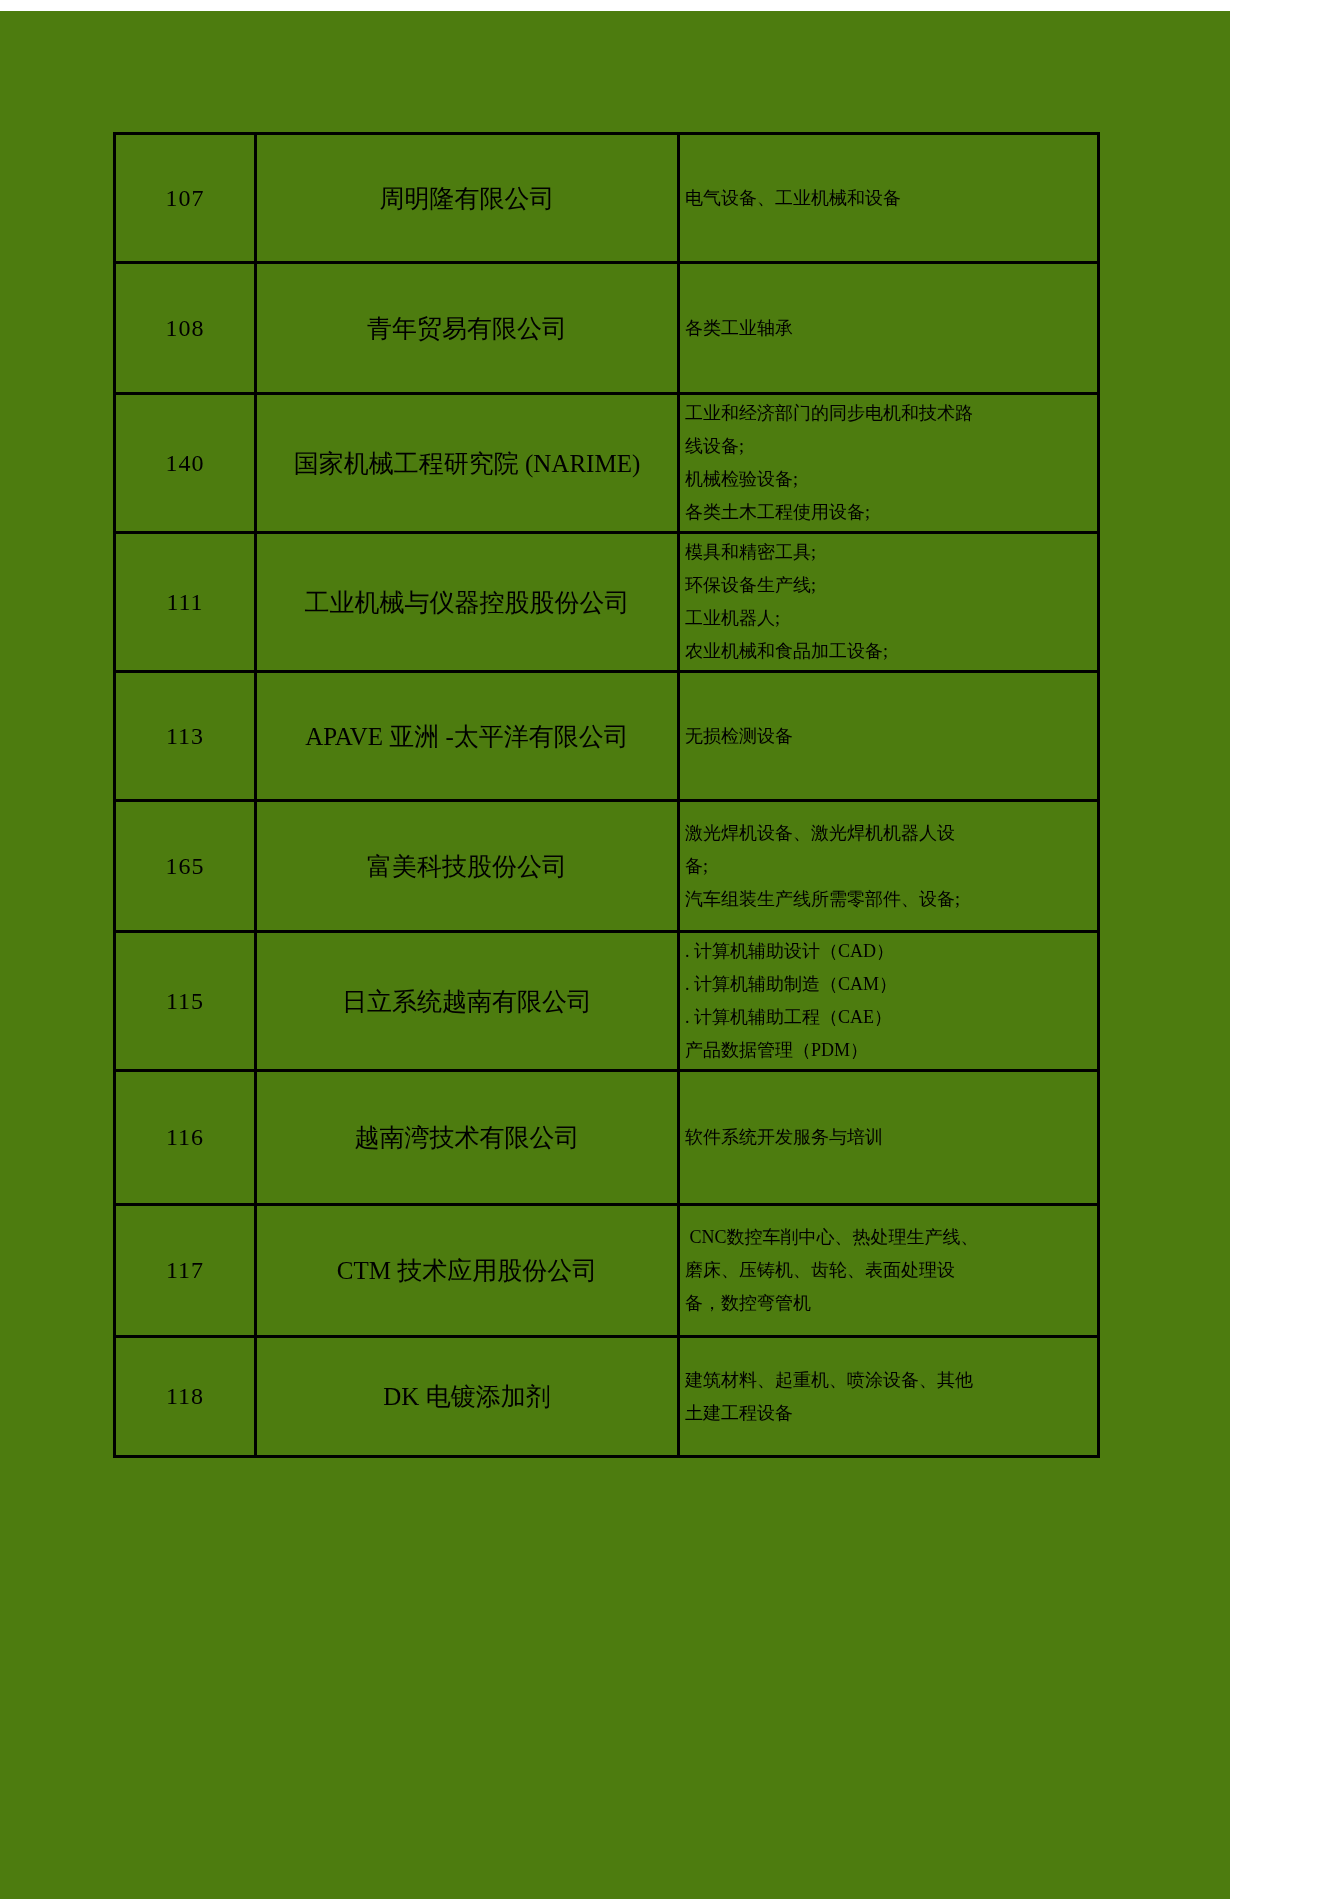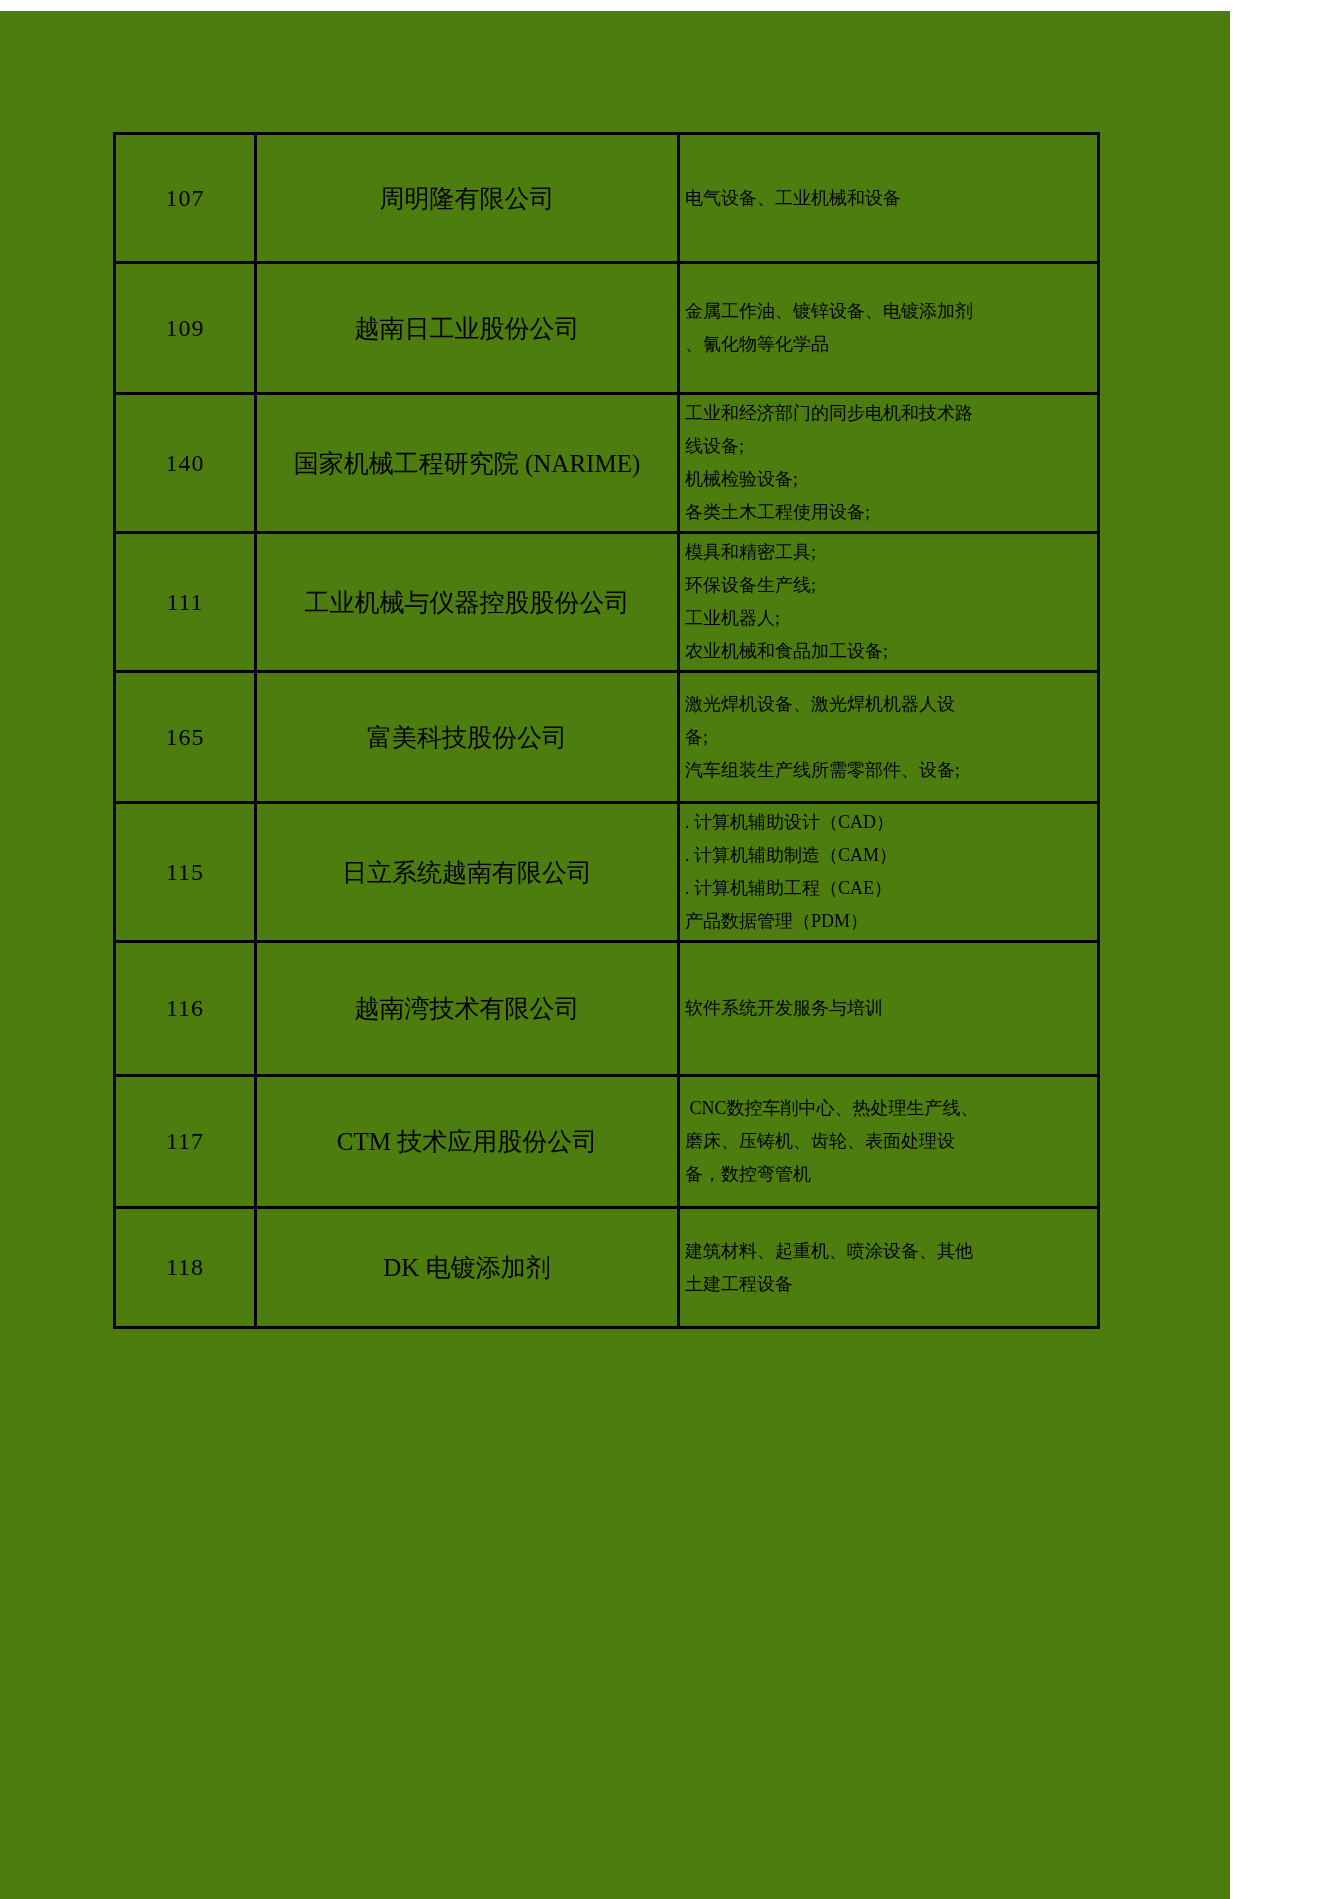--- a/index.html
+++ b/index.html
@@ -70,41 +70,45 @@
 <body>
 
 <div class="page">
   <table class="company-table">
     <tbody>
       <tr class="h0">
         <td class="col-no">107</td>
         <td class="col-company">周明隆有限公司</td>
         <td class="col-products">电气设备、工业机械和设备</td>
       </tr>
-      <tr class="h2">
-        <td class="col-no">109</td>
-        <td class="col-company">越南日工业股份公司</td>
-        <td class="col-products">金属工作油、镀锌设备、电镀添加剂
-、氰化物等化学品</td>
+      <tr class="h1">
+        <td class="col-no">108</td>
+        <td class="col-company">青年贸易有限公司</td>
+        <td class="col-products">各类工业轴承</td>
       </tr>
       <tr class="h3">
         <td class="col-no">140</td>
         <td class="col-company">国家机械工程研究院 (NARIME)</td>
         <td class="col-products">工业和经济部门的同步电机和技术路
 线设备;
 机械检验设备;
 各类土木工程使用设备;</td>
       </tr>
       <tr class="h4">
         <td class="col-no">111</td>
         <td class="col-company">工业机械与仪器控股股份公司</td>
         <td class="col-products">模具和精密工具;
 环保设备生产线;
 工业机器人;
 农业机械和食品加工设备;</td>
+      </tr>
+      <tr class="h6">
+        <td class="col-no">113</td>
+        <td class="col-company">APAVE 亚洲 -太平洋有限公司</td>
+        <td class="col-products">无损检测设备</td>
       </tr>
       <tr class="h7">
         <td class="col-no">165</td>
         <td class="col-company">富美科技股份公司</td>
         <td class="col-products">激光焊机设备、激光焊机机器人设
 备;
 汽车组装生产线所需零部件、设备;</td>
       </tr>
       <tr class="h8">
         <td class="col-no">115</td>

